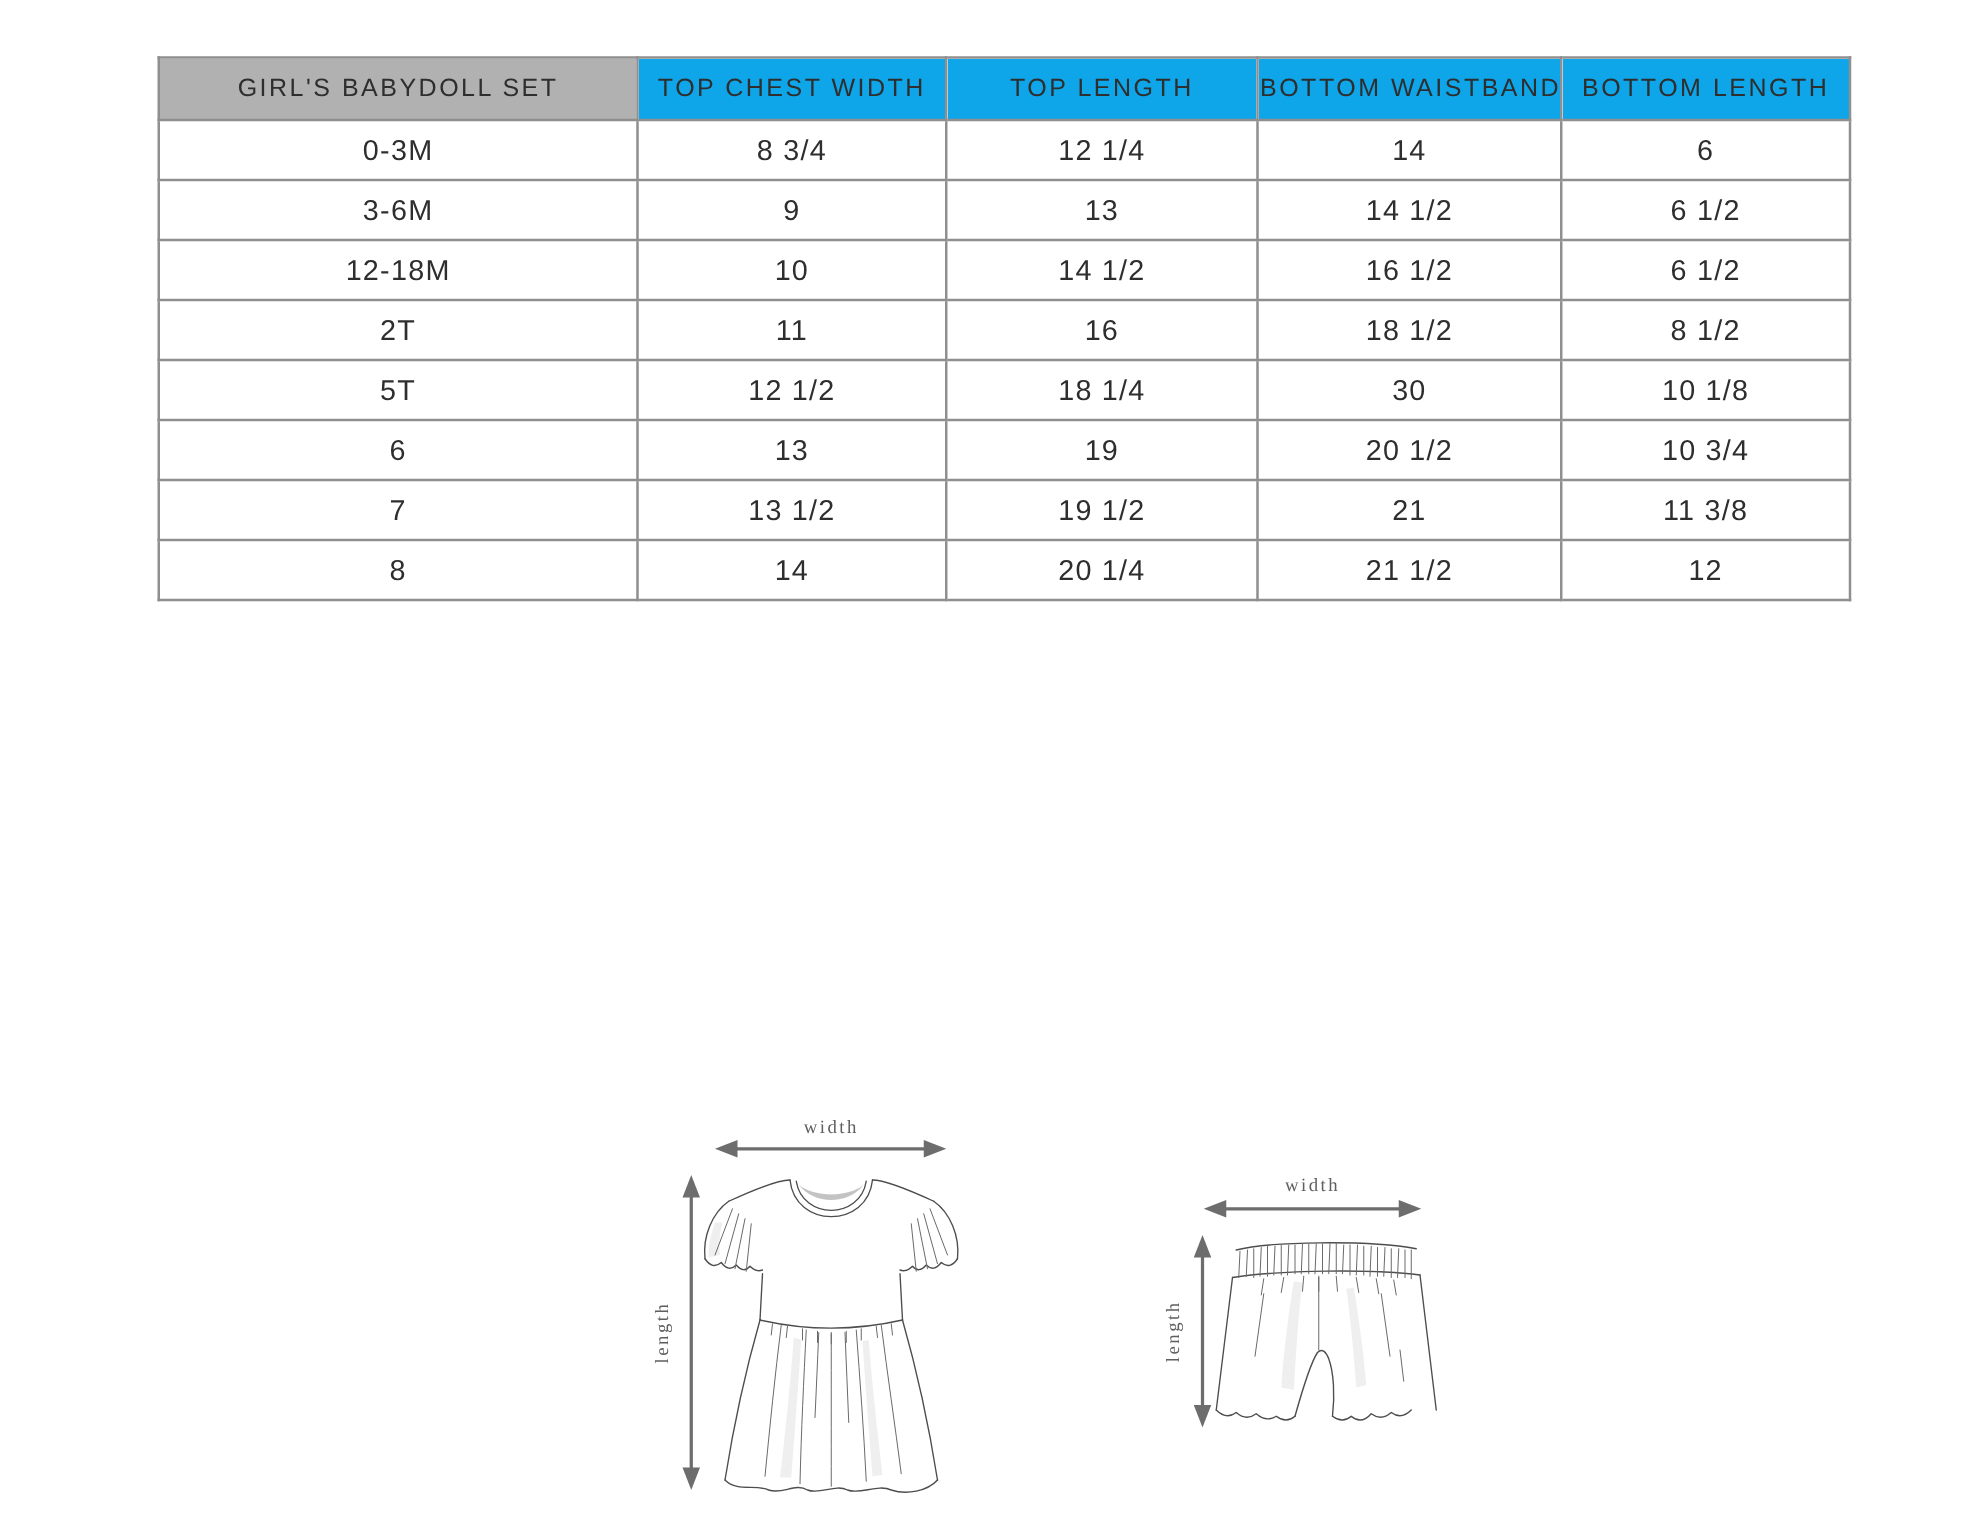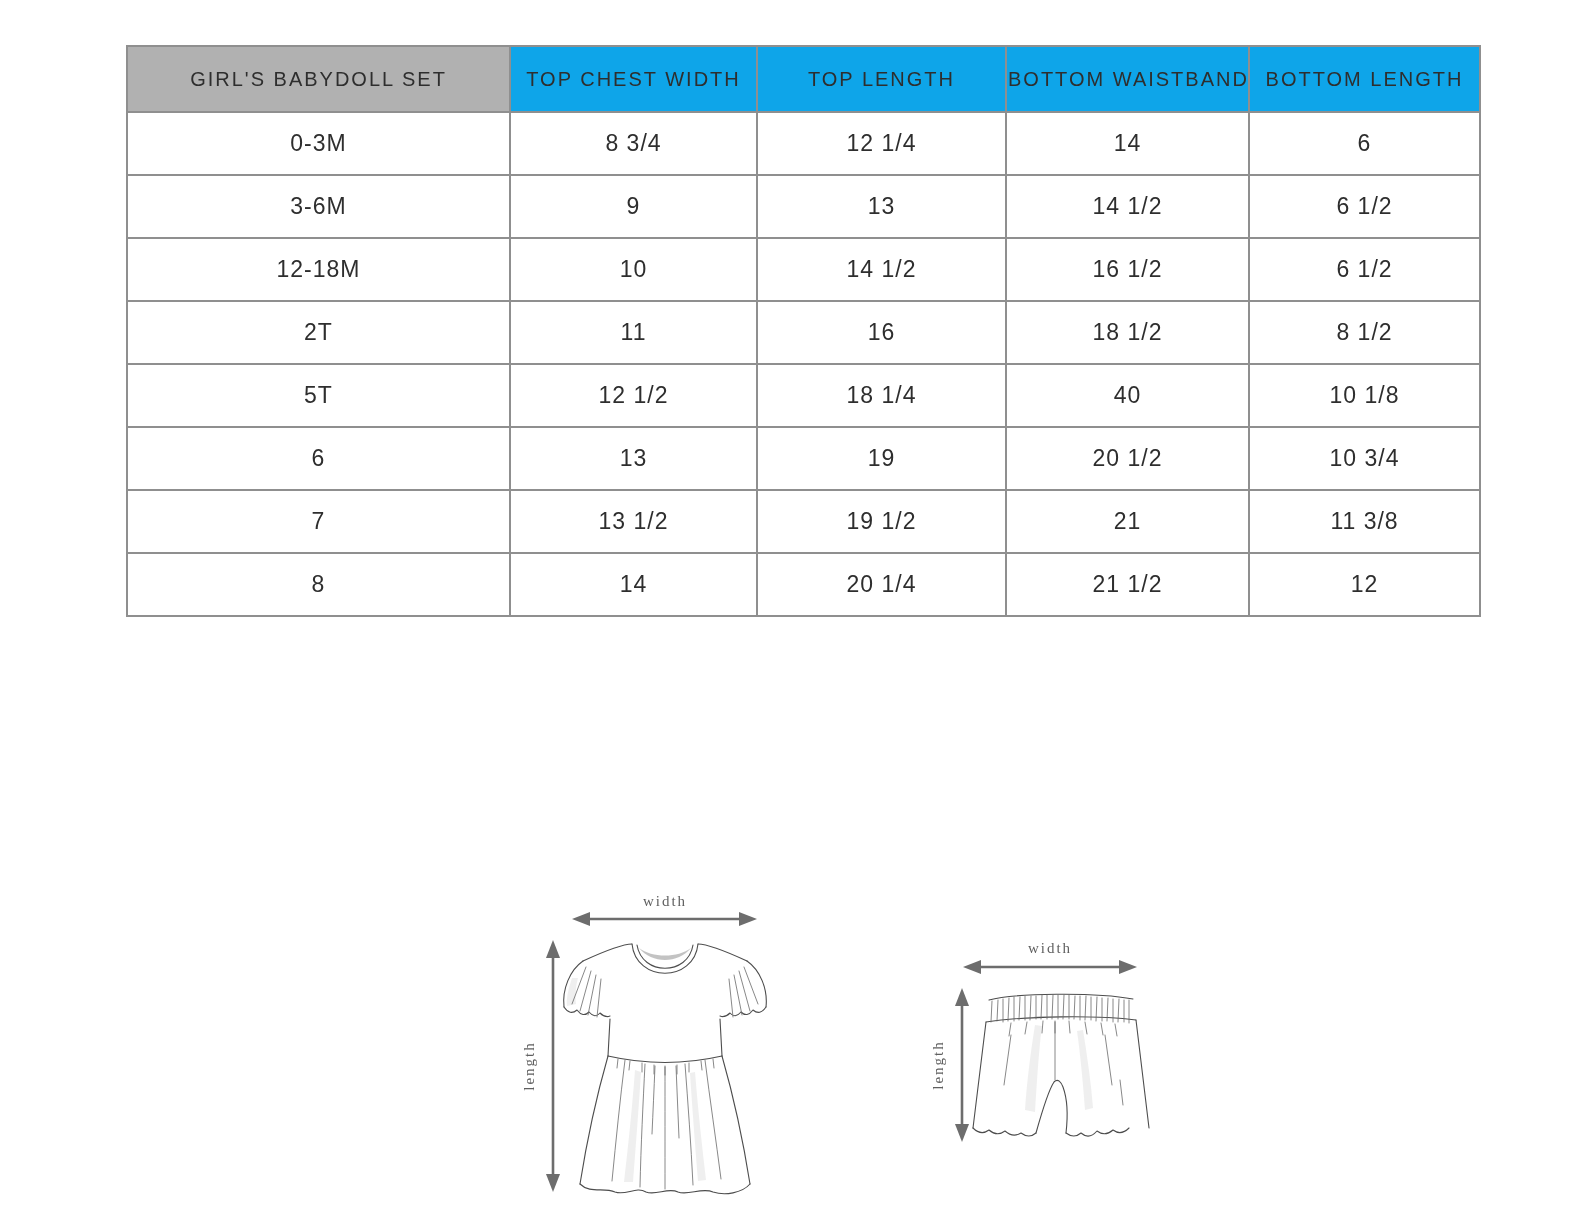--- a/index.html
+++ b/index.html
@@ -8,22 +8,22 @@
     font-family:"Liberation Sans",sans-serif;color:#2f2f2f;
   }
   table.size-chart{
     position:absolute;left:126px;top:45px;width:1353px;
     border-collapse:collapse;table-layout:fixed;
   }
   table.size-chart th, table.size-chart td{
     border:2px solid #8f8f8f;text-align:center;vertical-align:middle;
     overflow:hidden;white-space:nowrap;
   }
-  table.size-chart thead tr{height:66px;margin-top:40px;}
-  table.size-chart tbody tr{height:63px;padding-left:36px;}
+  table.size-chart thead tr{height:50px;margin-top:40px;}
+  table.size-chart tbody tr{height:48px;padding-left:36px;}
   th.hdr{
     background:#0ea5e9;font-weight:400;font-size:20px;letter-spacing:2px;color:#2e2e2e;
   }
   th.hdr-main{background:#b1b1b1;}
   td.cell{font-size:23px;letter-spacing:1px;color:#2e2e2e;font-weight:400;}
   .diagram{position:absolute;}
   .dim-label{
     font-family:"Liberation Serif","DejaVu Serif",serif;
     font-size:15px;letter-spacing:2px;fill:#5f5f5f;
   }
@@ -81,21 +81,21 @@
         <td class="cell">2T</td>
         <td class="cell">11</td>
         <td class="cell">16</td>
         <td class="cell">18 1/2</td>
         <td class="cell">8 1/2</td>
       </tr>
       <tr>
         <td class="cell">5T</td>
         <td class="cell">12 1/2</td>
         <td class="cell">18 1/4</td>
-        <td class="cell">40</td>
+        <td class="cell">30</td>
         <td class="cell">10 1/8</td>
       </tr>
       <tr>
         <td class="cell">6</td>
         <td class="cell">13</td>
         <td class="cell">19</td>
         <td class="cell">20 1/2</td>
         <td class="cell">10 3/4</td>
       </tr>
       <tr>

